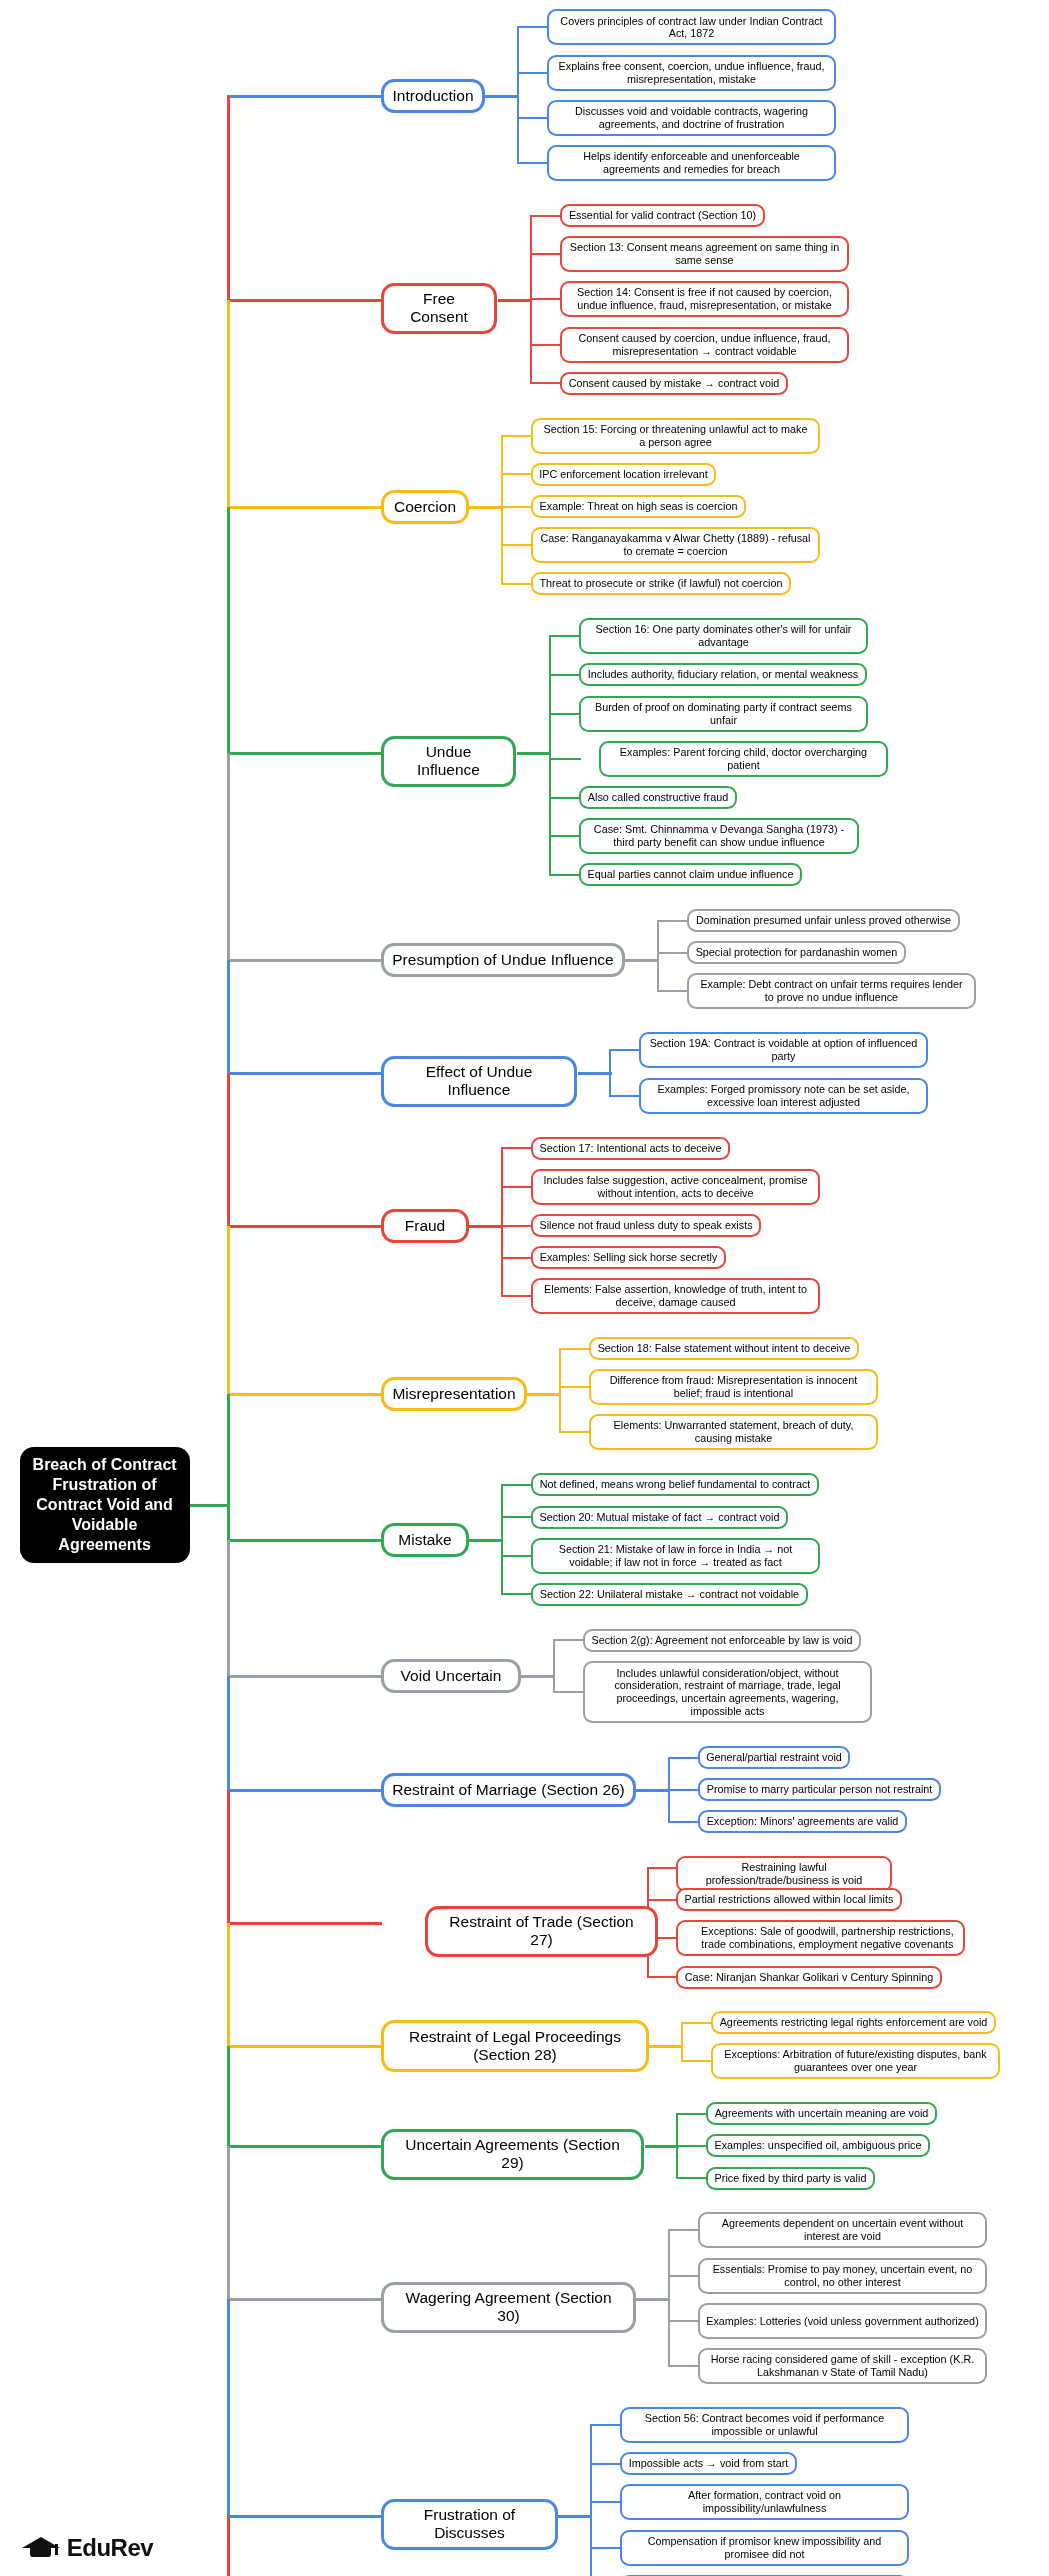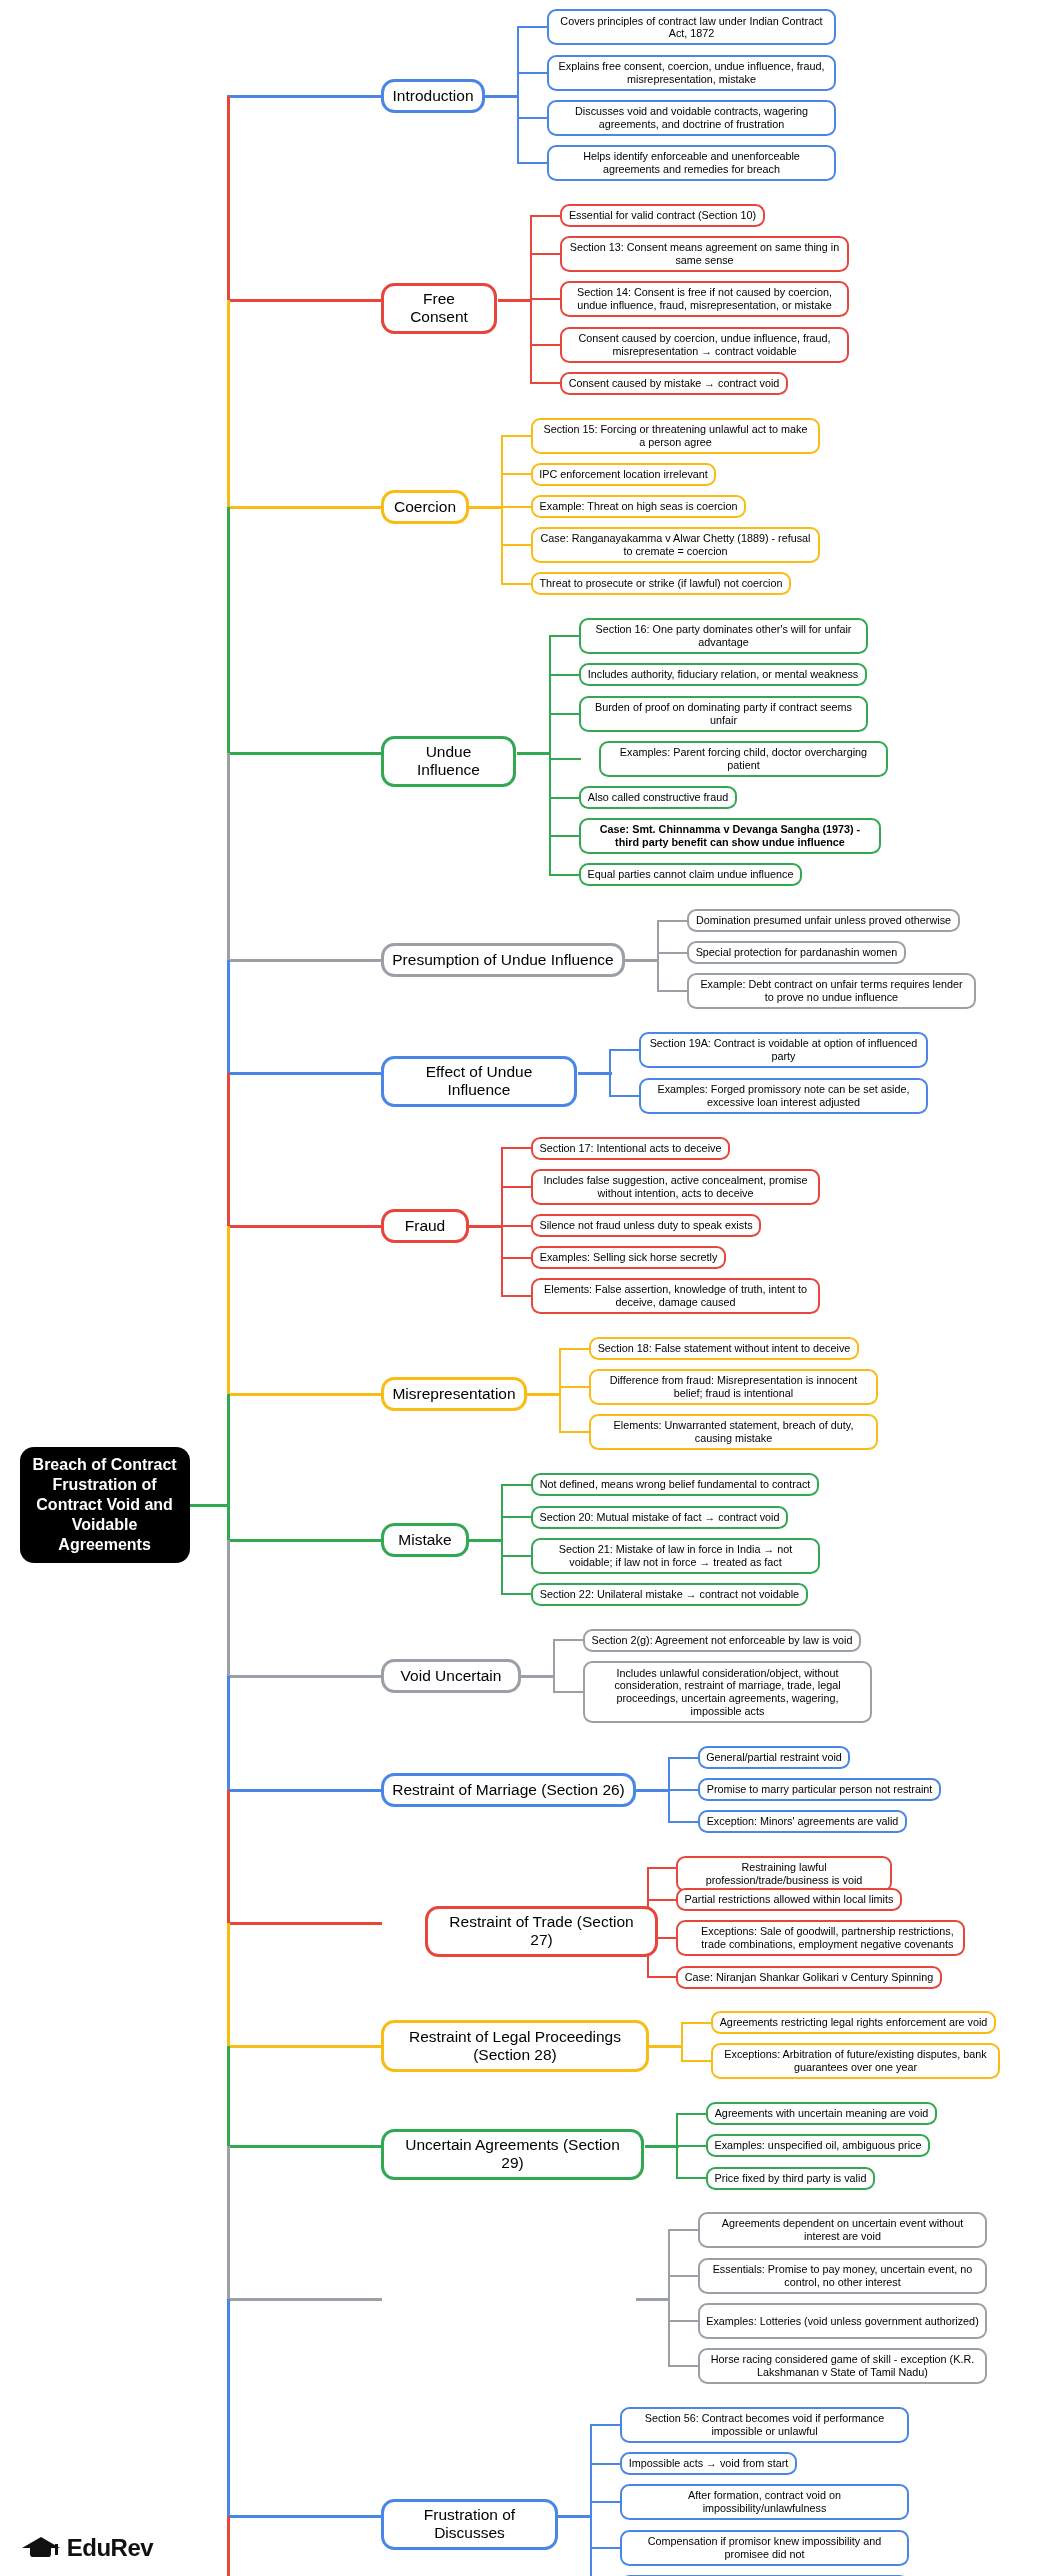--- a/index.html
+++ b/index.html
@@ -152,21 +152,21 @@
     <div class="node leaf" style="border-color: rgb(51, 168, 82); left: 579px; width: 289px; min-height: 36px; top: 618px;">Section 16: One party dominates other's will for unfair advantage</div>
     <div class="edge h thin" style="background: rgb(51, 168, 82); left: 549px; width: 32px; top: 635px;"></div>
     <div class="node leaf" style="border-color: rgb(51, 168, 82); left: 579px; width: 288px; min-height: 23px; top: 663px;">Includes authority, fiduciary relation, or mental weakness</div>
     <div class="edge h thin" style="background: rgb(51, 168, 82); left: 549px; width: 32px; top: 674px;"></div>
     <div class="node leaf" style="border-color: rgb(51, 168, 82); left: 579px; width: 289px; min-height: 36px; top: 696px;">Burden of proof on dominating party if contract seems unfair</div>
     <div class="edge h thin" style="background: rgb(51, 168, 82); left: 549px; width: 32px; top: 713px;"></div>
     <div class="node leaf" style="border-color: rgb(51, 168, 82); left: 579px; width: 289px; min-height: 36px; top: 741px; margin-left: 20px;">Examples: Parent forcing child, doctor overcharging patient</div>
     <div class="edge h thin" style="background: rgb(51, 168, 82); left: 549px; width: 32px; top: 758px;"></div>
     <div class="node leaf" style="border-color: rgb(51, 168, 82); left: 579px; width: 158px; min-height: 23px; top: 786px;">Also called constructive fraud</div>
     <div class="edge h thin" style="background: rgb(51, 168, 82); left: 549px; width: 32px; top: 797px;"></div>
-    <div class="node leaf" style="border-color: rgb(51, 168, 82); left: 579px; width: 302px; min-height: 36px; top: 818px; font-weight: bold;">Case: Smt. Chinnamma v Devanga Sangha (1973) - third party benefit can show undue influence</div>
+    <div class="node leaf" style="border-color: rgb(51, 168, 82); left: 579px; width: 280px; min-height: 36px; top: 818px;">Case: Smt. Chinnamma v Devanga Sangha (1973) - third party benefit can show undue influence</div>
     <div class="edge h thin" style="background: rgb(51, 168, 82); left: 549px; width: 32px; top: 835px;"></div>
     <div class="node leaf" style="border-color: rgb(51, 168, 82); left: 579px; width: 223px; min-height: 23px; top: 863px;">Equal parties cannot claim undue influence</div>
     <div class="edge h thin" style="background: rgb(51, 168, 82); left: 549px; width: 32px; top: 874px;"></div>
     <div class="node l1" style="border-color: rgb(154, 160, 166); left: 381px; width: 244px; min-height: 34px; top: 943px;">Presumption of Undue Influence</div>
     <div class="edge h" style="background: rgb(154, 160, 166); left: 227px; width: 155px; top: 959px;"></div>
     <div class="edge v" style="background: rgb(154, 160, 166); left: 227px; top: 753px; height: 207px;"></div>
     <div class="edge h" style="background: rgb(154, 160, 166); left: 625px; width: 34px; top: 959px;"></div>
     <div class="edge v thin" style="background: rgb(154, 160, 166); left: 657px; top: 921px; height: 71px;"></div>
     <div class="node leaf" style="border-color: rgb(154, 160, 166); left: 687px; width: 273px; min-height: 23px; top: 909px;">Domination presumed unfair unless proved otherwise</div>
     <div class="edge h thin" style="background: rgb(154, 160, 166); left: 657px; width: 32px; top: 920px;"></div>
@@ -268,20 +268,21 @@
     <div class="edge h" style="background: rgb(51, 168, 82); left: 227px; width: 155px; top: 2145px;"></div>
     <div class="edge v" style="background: rgb(51, 168, 82); left: 227px; top: 2046px; height: 101px;"></div>
     <div class="edge h" style="background: rgb(51, 168, 82); left: 645px; width: 34px; top: 2145px;"></div>
     <div class="edge v thin" style="background: rgb(51, 168, 82); left: 676px; top: 2114px; height: 64px;"></div>
     <div class="node leaf" style="border-color: rgb(51, 168, 82); left: 706px; width: 231px; min-height: 23px; top: 2102px;">Agreements with uncertain meaning are void</div>
     <div class="edge h thin" style="background: rgb(51, 168, 82); left: 676px; width: 32px; top: 2113px;"></div>
     <div class="node leaf" style="border-color: rgb(51, 168, 82); left: 706px; width: 224px; min-height: 23px; top: 2134px;">Examples: unspecified oil, ambiguous price</div>
     <div class="edge h thin" style="background: rgb(51, 168, 82); left: 676px; width: 32px; top: 2145px;"></div>
     <div class="node leaf" style="border-color: rgb(51, 168, 82); left: 706px; width: 169px; min-height: 23px; top: 2167px;">Price fixed by third party is valid</div>
     <div class="edge h thin" style="background: rgb(51, 168, 82); left: 676px; width: 32px; top: 2177px;"></div>
+    <div class="node l1" style="border-color: rgb(154, 160, 166); left: 381px; width: 255px; min-height: 34px; top: 2282px;">Wagering Agreement (Section 30)</div>
     <div class="edge h" style="background: rgb(154, 160, 166); left: 227px; width: 155px; top: 2298px;"></div>
     <div class="edge v" style="background: rgb(154, 160, 166); left: 227px; top: 2146px; height: 152px;"></div>
     <div class="edge h" style="background: rgb(154, 160, 166); left: 636px; width: 34px; top: 2298px;"></div>
     <div class="edge v thin" style="background: rgb(154, 160, 166); left: 668px; top: 2231px; height: 136px;"></div>
     <div class="node leaf" style="border-color: rgb(154, 160, 166); left: 698px; width: 289px; min-height: 36px; top: 2212px;">Agreements dependent on uncertain event without interest are void</div>
     <div class="edge h thin" style="background: rgb(154, 160, 166); left: 668px; width: 32px; top: 2229px;"></div>
     <div class="node leaf" style="border-color: rgb(154, 160, 166); left: 698px; width: 289px; min-height: 36px; top: 2258px;">Essentials: Promise to pay money, uncertain event, no control, no other interest</div>
     <div class="edge h thin" style="background: rgb(154, 160, 166); left: 668px; width: 32px; top: 2275px;"></div>
     <div class="node leaf" style="border-color: rgb(154, 160, 166); left: 698px; width: 289px; min-height: 36px; top: 2303px;">Examples: Lotteries (void unless government authorized)</div>
     <div class="edge h thin" style="background: rgb(154, 160, 166); left: 668px; width: 32px; top: 2320px;"></div>

